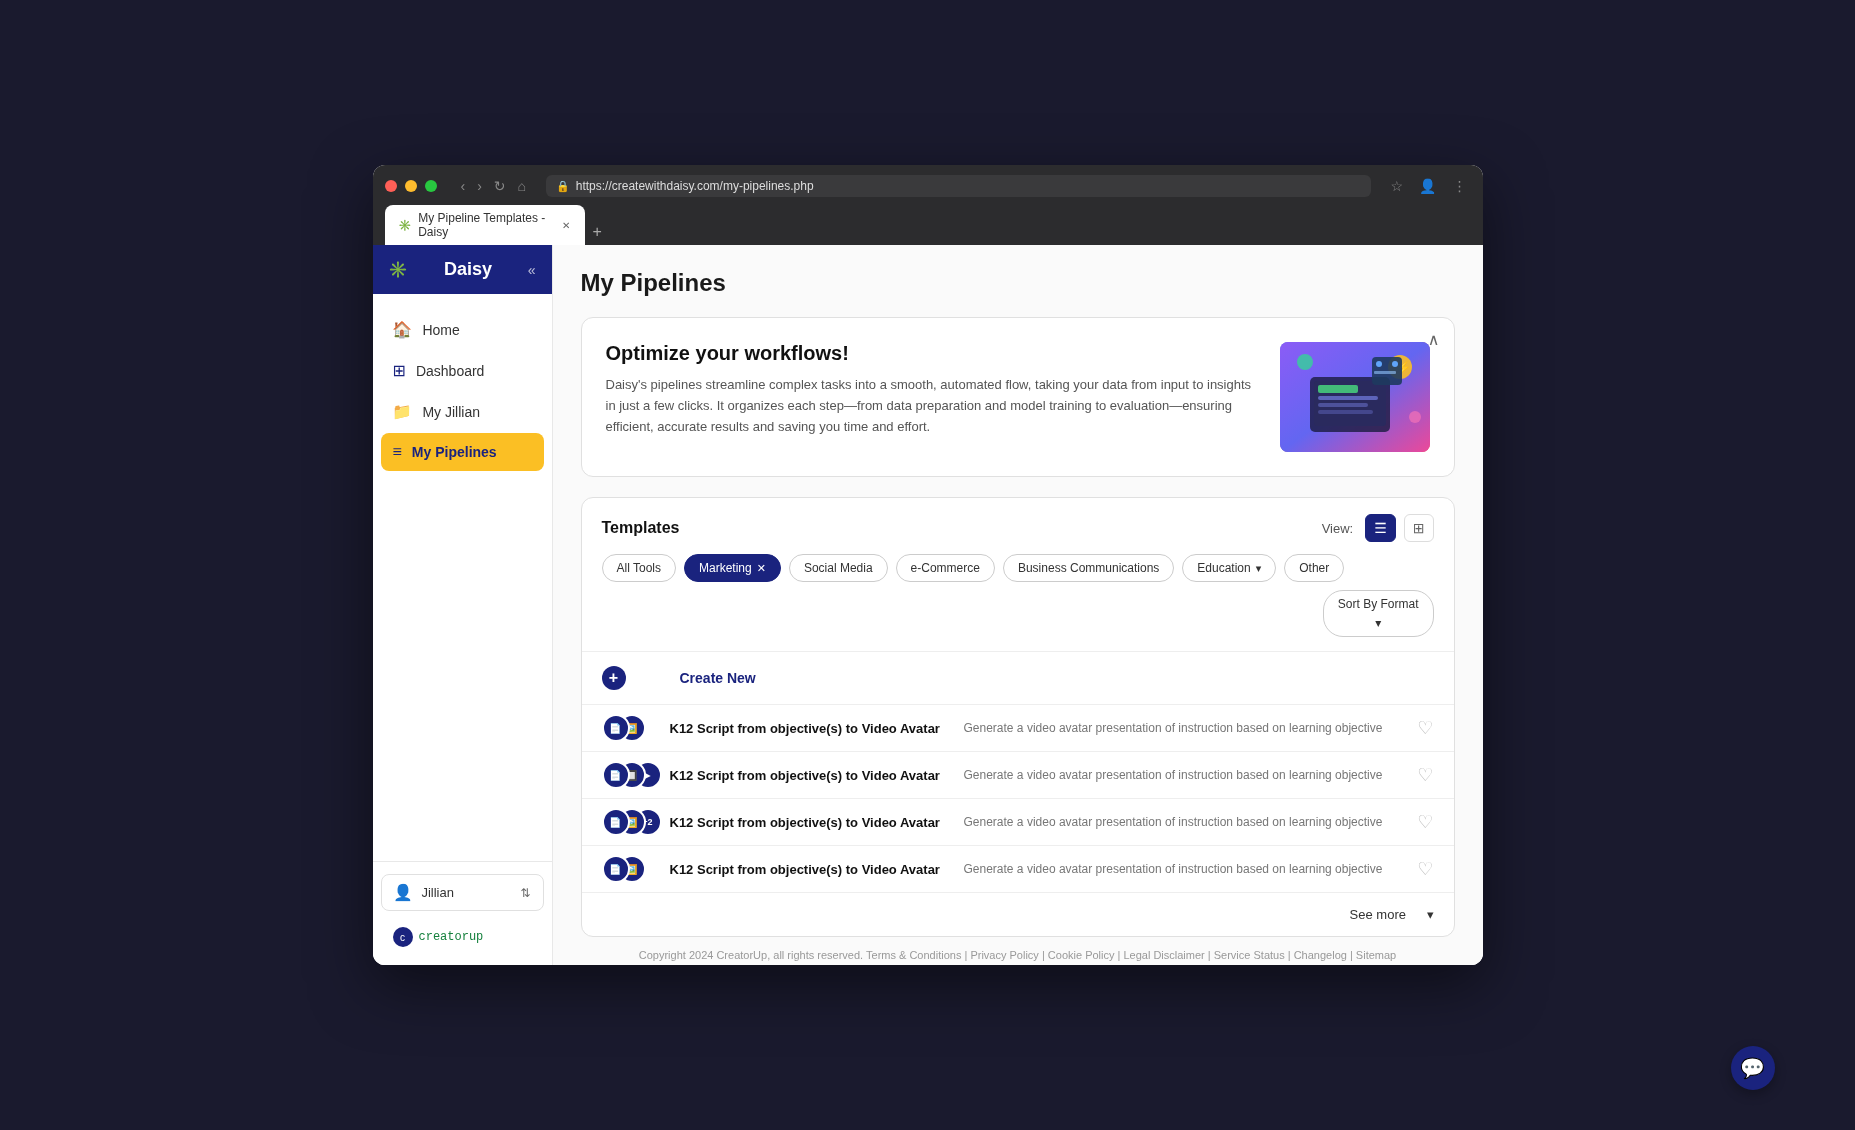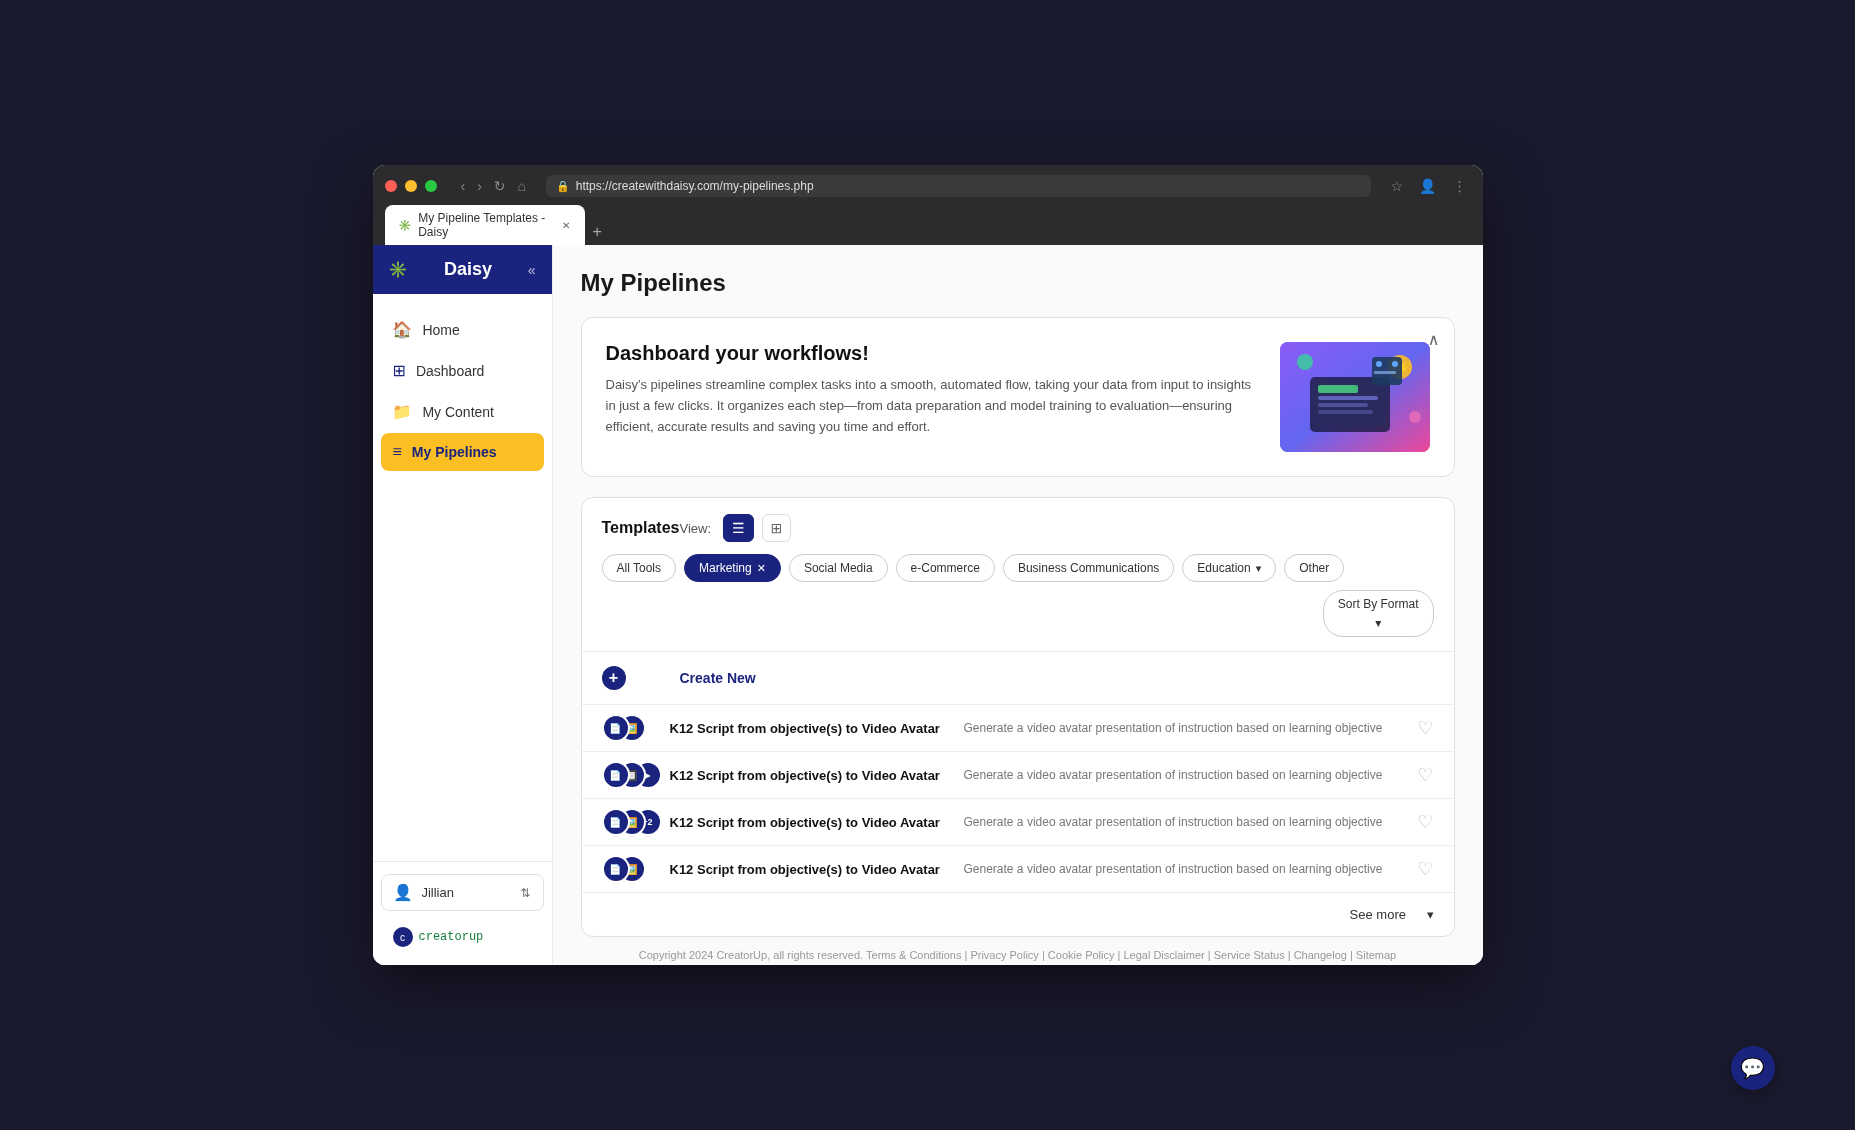--- a/index.html
+++ b/index.html
@@ -284,21 +284,21 @@
     
     .templates-section {
       background: #fff;
       border: 1px solid #e0e0e0;
       border-radius: 12px;
       padding: 0;
     }
     .templates-header {
       display: flex;
       align-items: center;
-      justify-content: flex-start;
+      justify-content: space-between;
       padding: 16px 20px 12px;
     }
     .templates-title {
       font-size: 16px;
       font-weight: 600;
       color: #111;
     }
     .view-toggle {
       display: flex;
       align-items: center;
@@ -535,21 +535,21 @@
         <div class="nav-item">
           <span class="nav-icon">🏠</span>
           <span>Home</span>
         </div>
         <div class="nav-item">
           <span class="nav-icon">⊞</span>
           <span>Dashboard</span>
         </div>
         <div class="nav-item">
           <span class="nav-icon">📁</span>
-          <span>My Content</span>
+          <span>My Jillian</span>
         </div>
         <div class="nav-item active">
           <span class="nav-icon">≡</span>
           <span>My Pipelines</span>
         </div>
       </nav>
       <div class="sidebar-footer">
         <div class="user-item">
           <span class="user-icon">👤</span>
           <span class="user-name">Jillian</span>
@@ -565,21 +565,21 @@
     </div>
 
     <div class="main-content">
 
       <div class="page-header">
         <h1 class="page-title">My Pipelines</h1>
       </div>
 
       <div class="banner">
         <div class="banner-content">
-          <div class="banner-title">Dashboard your workflows!</div>
+          <div class="banner-title">Optimize your workflows!</div>
           <div class="banner-desc">Daisy's pipelines streamline complex tasks into a smooth, automated flow, taking your data from input to insights in just a few clicks. It organizes each step—from data preparation and model training to evaluation—ensuring efficient, accurate results and saving you time and effort.</div>
         </div>
         <div class="banner-image">
 
           <svg width="150" height="110" viewBox="0 0 150 110" xmlns="http://www.w3.org/2000/svg">
             <defs>
               <linearGradient id="bg" x1="0%" y1="0%" x2="100%" y2="100%">
                 <stop offset="0%" style="stop-color:#8b5cf6"></stop>
                 <stop offset="50%" style="stop-color:#6366f1"></stop>
                 <stop offset="100%" style="stop-color:#ec4899"></stop>

